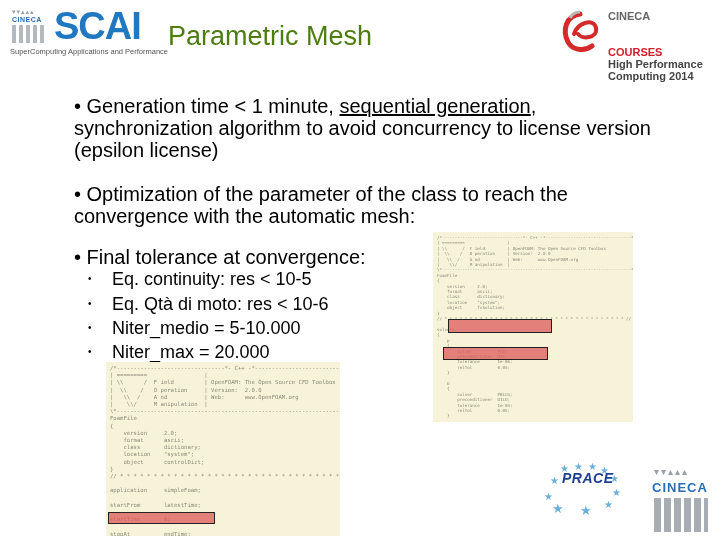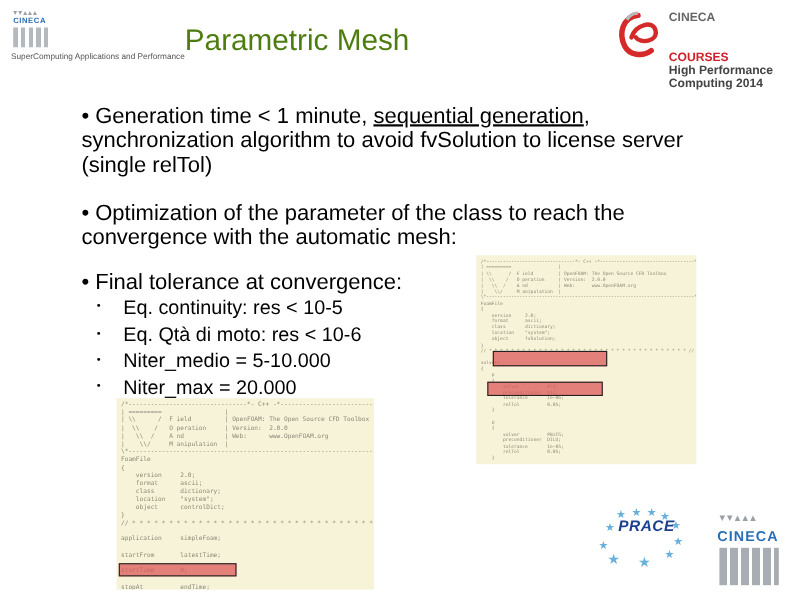--- a/index.html
+++ b/index.html
@@ -55,20 +55,21 @@
 </style>
 </head>
 <body>
 
 <div class="hdr-left">
   <div class="cineca-mini">
     <div class="beads">▾▾▴▴▴</div>
     <div class="word">CINECA</div>
     <div class="grid"></div>
   </div>
+  <div class="scai">SCAI</div>
   <div class="scai-sub">SuperComputing Applications and Performance</div>
 </div>
 
 <div class="title">Parametric Mesh</div>
 
 <div class="hdr-right">
   <svg class="ce-logo" viewBox="0 0 46 48">
     <path d="M22 6 C8 8 4 22 10 34 C14 42 26 44 34 38" fill="none" stroke="#d42a2a" stroke-width="5" stroke-linecap="round"></path>
     <path d="M16 26 C20 14 36 10 38 20 C40 30 24 32 20 26" fill="none" stroke="#d42a2a" stroke-width="4" stroke-linecap="round"></path>
     <path d="M12 10 C14 6 18 4 22 4" fill="none" stroke="#b8b8b8" stroke-width="3"></path>
@@ -76,22 +77,22 @@
   <div class="ce-text">
     <div class="l1">CINECA</div>
     <div class="l2">COURSES</div>
     <div class="l3">High Performance</div>
     <div class="l4">Computing 2014</div>
   </div>
 </div>
 
 <div class="para p1">
   <div><span>• Generation time &lt; 1 minute, </span><span class="ul">sequential generation</span><span>,</span></div>
-  <div>synchronization  algorithm to avoid fvSolution to license server</div>
-  <div>(single relTol)</div>
+  <div>synchronization  algorithm to avoid concurrency to license version</div>
+  <div>(epsilon license)</div>
 </div>
 
 <div class="para p2">
   <div>• Optimization of the parameter of the class to reach the</div>
   <div>convergence with the automatic mesh:</div>
 </div>
 
 <div class="para p3">• Final tolerance at convergence:</div>
 <div class="sub" style="top:268px"><span class="dot">•</span><span>Eq. continuity: res &lt; 10-5</span></div>
 <div class="sub" style="top:293px"><span class="dot">•</span><span>Eq. Qtà di moto: res &lt; 10-6</span></div>

